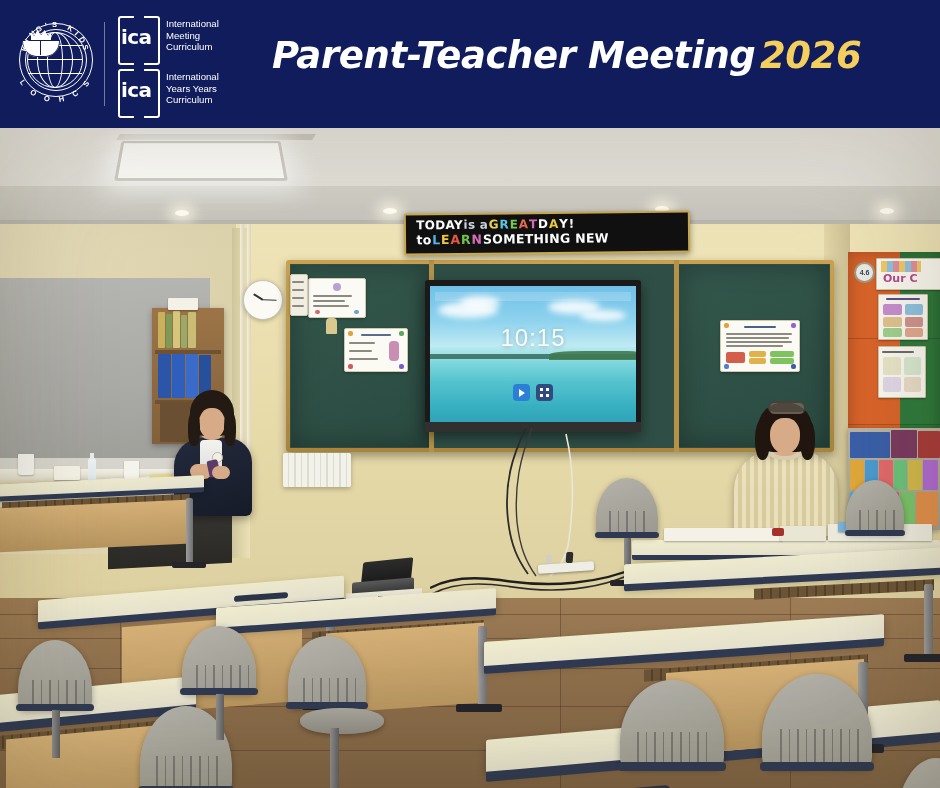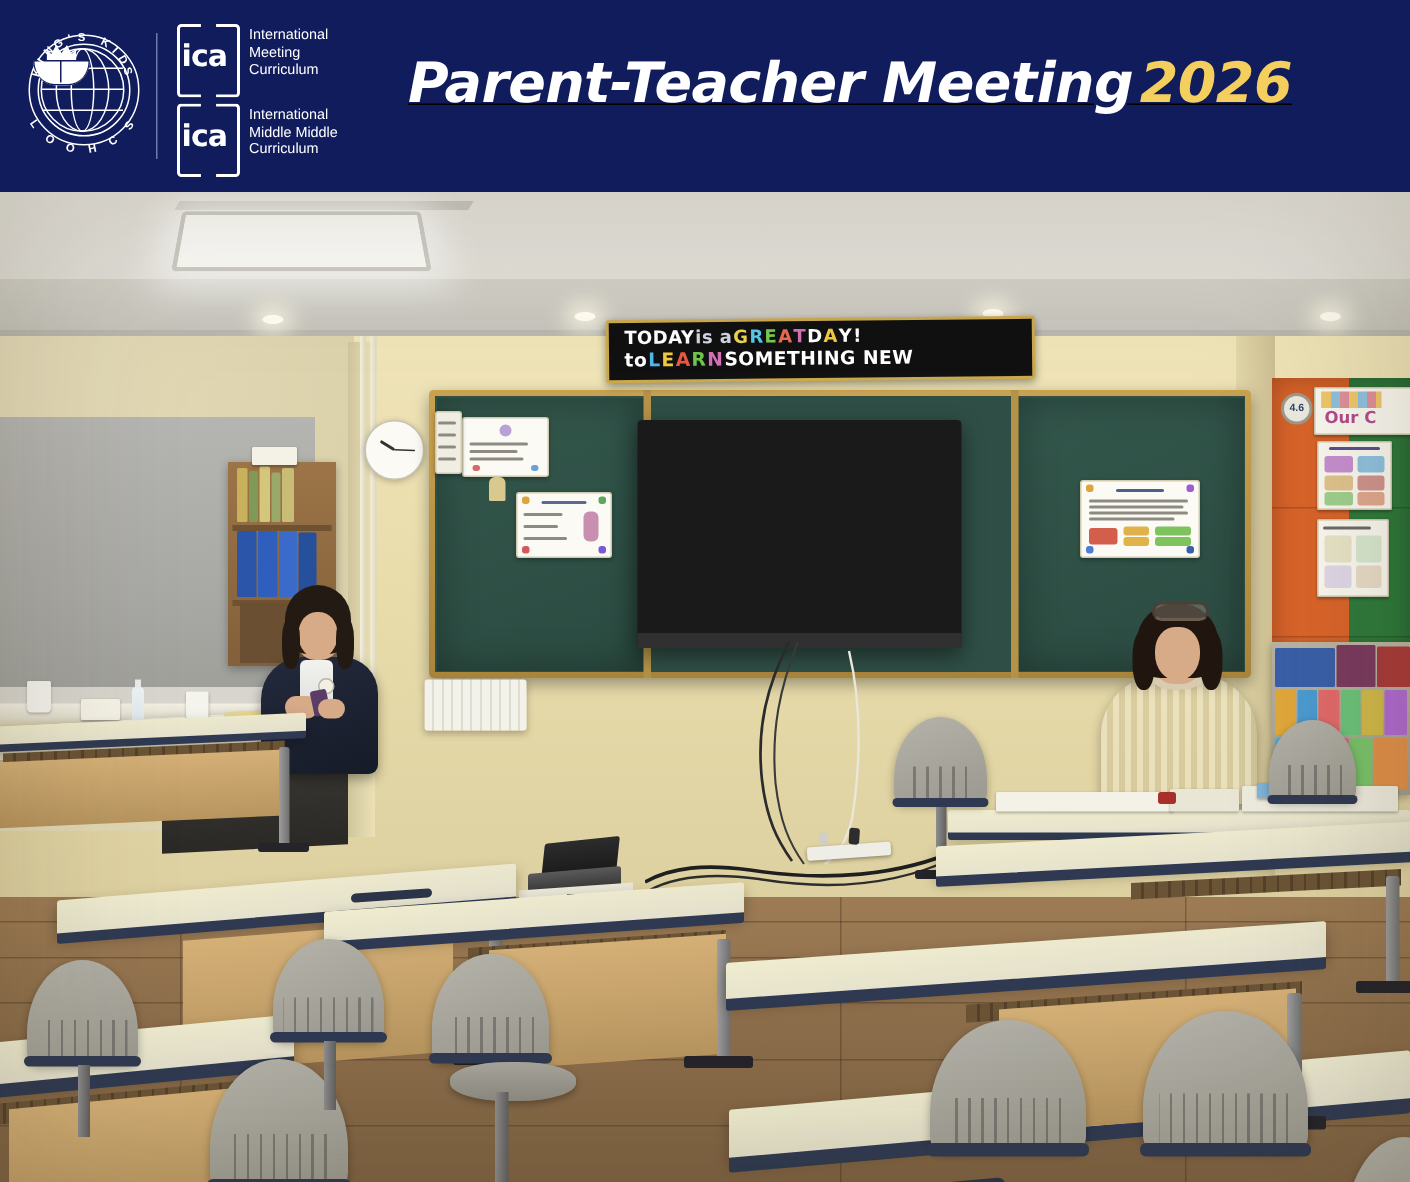--- a/index.html
+++ b/index.html
@@ -28,21 +28,21 @@
   .ica-block{position:absolute;left:118px;top:16px;width:128px;height:100px;}
   .ica-row{position:relative;height:47px;margin-bottom:6px;}
   .ica-mark{position:absolute;left:0;top:0;width:40px;height:45px;}
   .ica-mark .brk{position:absolute;top:0;left:0;width:38px;height:45px;border:2px solid #fff;
      border-radius:3px;clip-path:polygon(0 0,38% 0,38% 7%,8% 7%,8% 93%,38% 93%,38% 100%,0 100%,0 0,
                                          100% 0,100% 100%,62% 100%,62% 93%,92% 93%,92% 7%,62% 7%,62% 0,100% 0);}
   .ica-word{position:absolute;left:3px;top:11px;color:#fff;font-size:20px;font-weight:700;
      letter-spacing:-.6px;line-height:20px;font-family:"DejaVu Sans",sans-serif;}
   .ica-lines{position:absolute;left:48px;top:2px;color:#fff;font-size:9.6px;line-height:11.6px;
      font-family:"Liberation Sans",sans-serif;}
-  .title{position:absolute;left:272px;top:34px;width:650px;height:60px;text-decoration:underline;}
+  .title{position:absolute;left:272px;top:34px;width:650px;height:60px;}
   .title span{font-style:italic;font-weight:700;font-size:37px;letter-spacing:-.4px;
      font-family:"DejaVu Sans",sans-serif;}
   .t-white{color:#ffffff;}
   .t-year{color:#f5cf5e;}
 
   
   .photo{position:absolute;left:0;top:128px;width:940px;height:660px;overflow:hidden;background:#d8cfae;}
 
   
   .ceil{position:absolute;left:0;top:0;width:940px;height:96px;background:linear-gradient(#e8e6e0,#dedcd4);}
@@ -275,21 +275,21 @@
             <div>Curriculum</div>
           </div>
         </div>
         <div class="ica-row">
           <div class="ica-mark">
             <div class="brk"></div>
             <div class="ica-word">ica</div>
           </div>
           <div class="ica-lines">
             <div>International</div>
-            <div>Middle Middle</div>
+            <div>Years Years</div>
             <div>Curriculum</div>
           </div>
         </div>
       </div>
     </div>
 
     <div class="title">
       <span class="t-white">Parent-Teacher Meeting</span>
       <span class="t-year"> 2026</span>
     </div>
@@ -403,20 +403,34 @@
         <div class="pc-chip" style="right:3px;bottom:2px;width:5px;height:5px;background:#3a5fa8;"></div>
       </div>
     </div>
 
     <div class="banner">
       <div class="bn-line bn1"><b style="color: rgb(255, 255, 255);">TODAY</b><b style="color: rgb(207, 213, 222);"> is a </b><b style="color: rgb(232, 212, 77);">G</b><b style="color: rgb(87, 199, 232);">R</b><b style="color: rgb(119, 201, 78);">E</b><b style="color: rgb(232, 106, 79);">A</b><b style="color: rgb(211, 111, 184);">T</b><b style="color: rgb(255, 255, 255);"> D</b><b style="color: rgb(240, 201, 63);">A</b><b style="color: rgb(255, 255, 255);">Y</b><b style="color: rgb(255, 255, 255);">!</b></div>
       <div class="bn-line bn2"><b style="color: rgb(255, 255, 255);">to </b><b style="color: rgb(79, 184, 232);">L</b><b style="color: rgb(240, 201, 63);">E</b><b style="color: rgb(232, 88, 63);">A</b><b style="color: rgb(111, 196, 78);">R</b><b style="color: rgb(212, 111, 184);">N</b><b style="color: rgb(255, 255, 255);"> SOMETHING NEW</b></div>
     </div>
 
     <div class="smart">
+      <div class="smart-scr">
+        <div class="sb-bar"></div>
+        <div class="sky-cloud" style="left:8px;top:16px;width:60px;height:16px;"></div>
+        <div class="sky-cloud" style="left:30px;top:10px;width:40px;height:13px;"></div>
+        <div class="sky-cloud" style="left:118px;top:14px;width:52px;height:14px;"></div>
+        <div class="sky-cloud" style="left:150px;top:24px;width:46px;height:11px;"></div>
+        <div class="island"></div>
+        <div class="island2"></div>
+        <div class="sb-clock">10:15</div>
+        <div class="sb-icons">
+          <div class="sb-ic play"></div>
+          <div class="sb-ic grid"></div>
+        </div>
+      </div>
       <div class="sb-foot"></div>
     </div>
 
     <div class="bulletin">
       <div class="bul-seam" style="top:86px;"></div>
       <div class="bul-seam" style="top:172px;"></div>
       <div class="bul-badge">4.6</div>
       <div class="bul-poster" style="left:28px;top:6px;width:72px;height:30px;">
         <div style="position:absolute;left:4px;top:2px;width:40px;height:11px;
              background:repeating-linear-gradient(90deg,#f0c86a 0 6px,#8fc2e0 6px 12px,#e08f9a 12px 18px);"></div>

